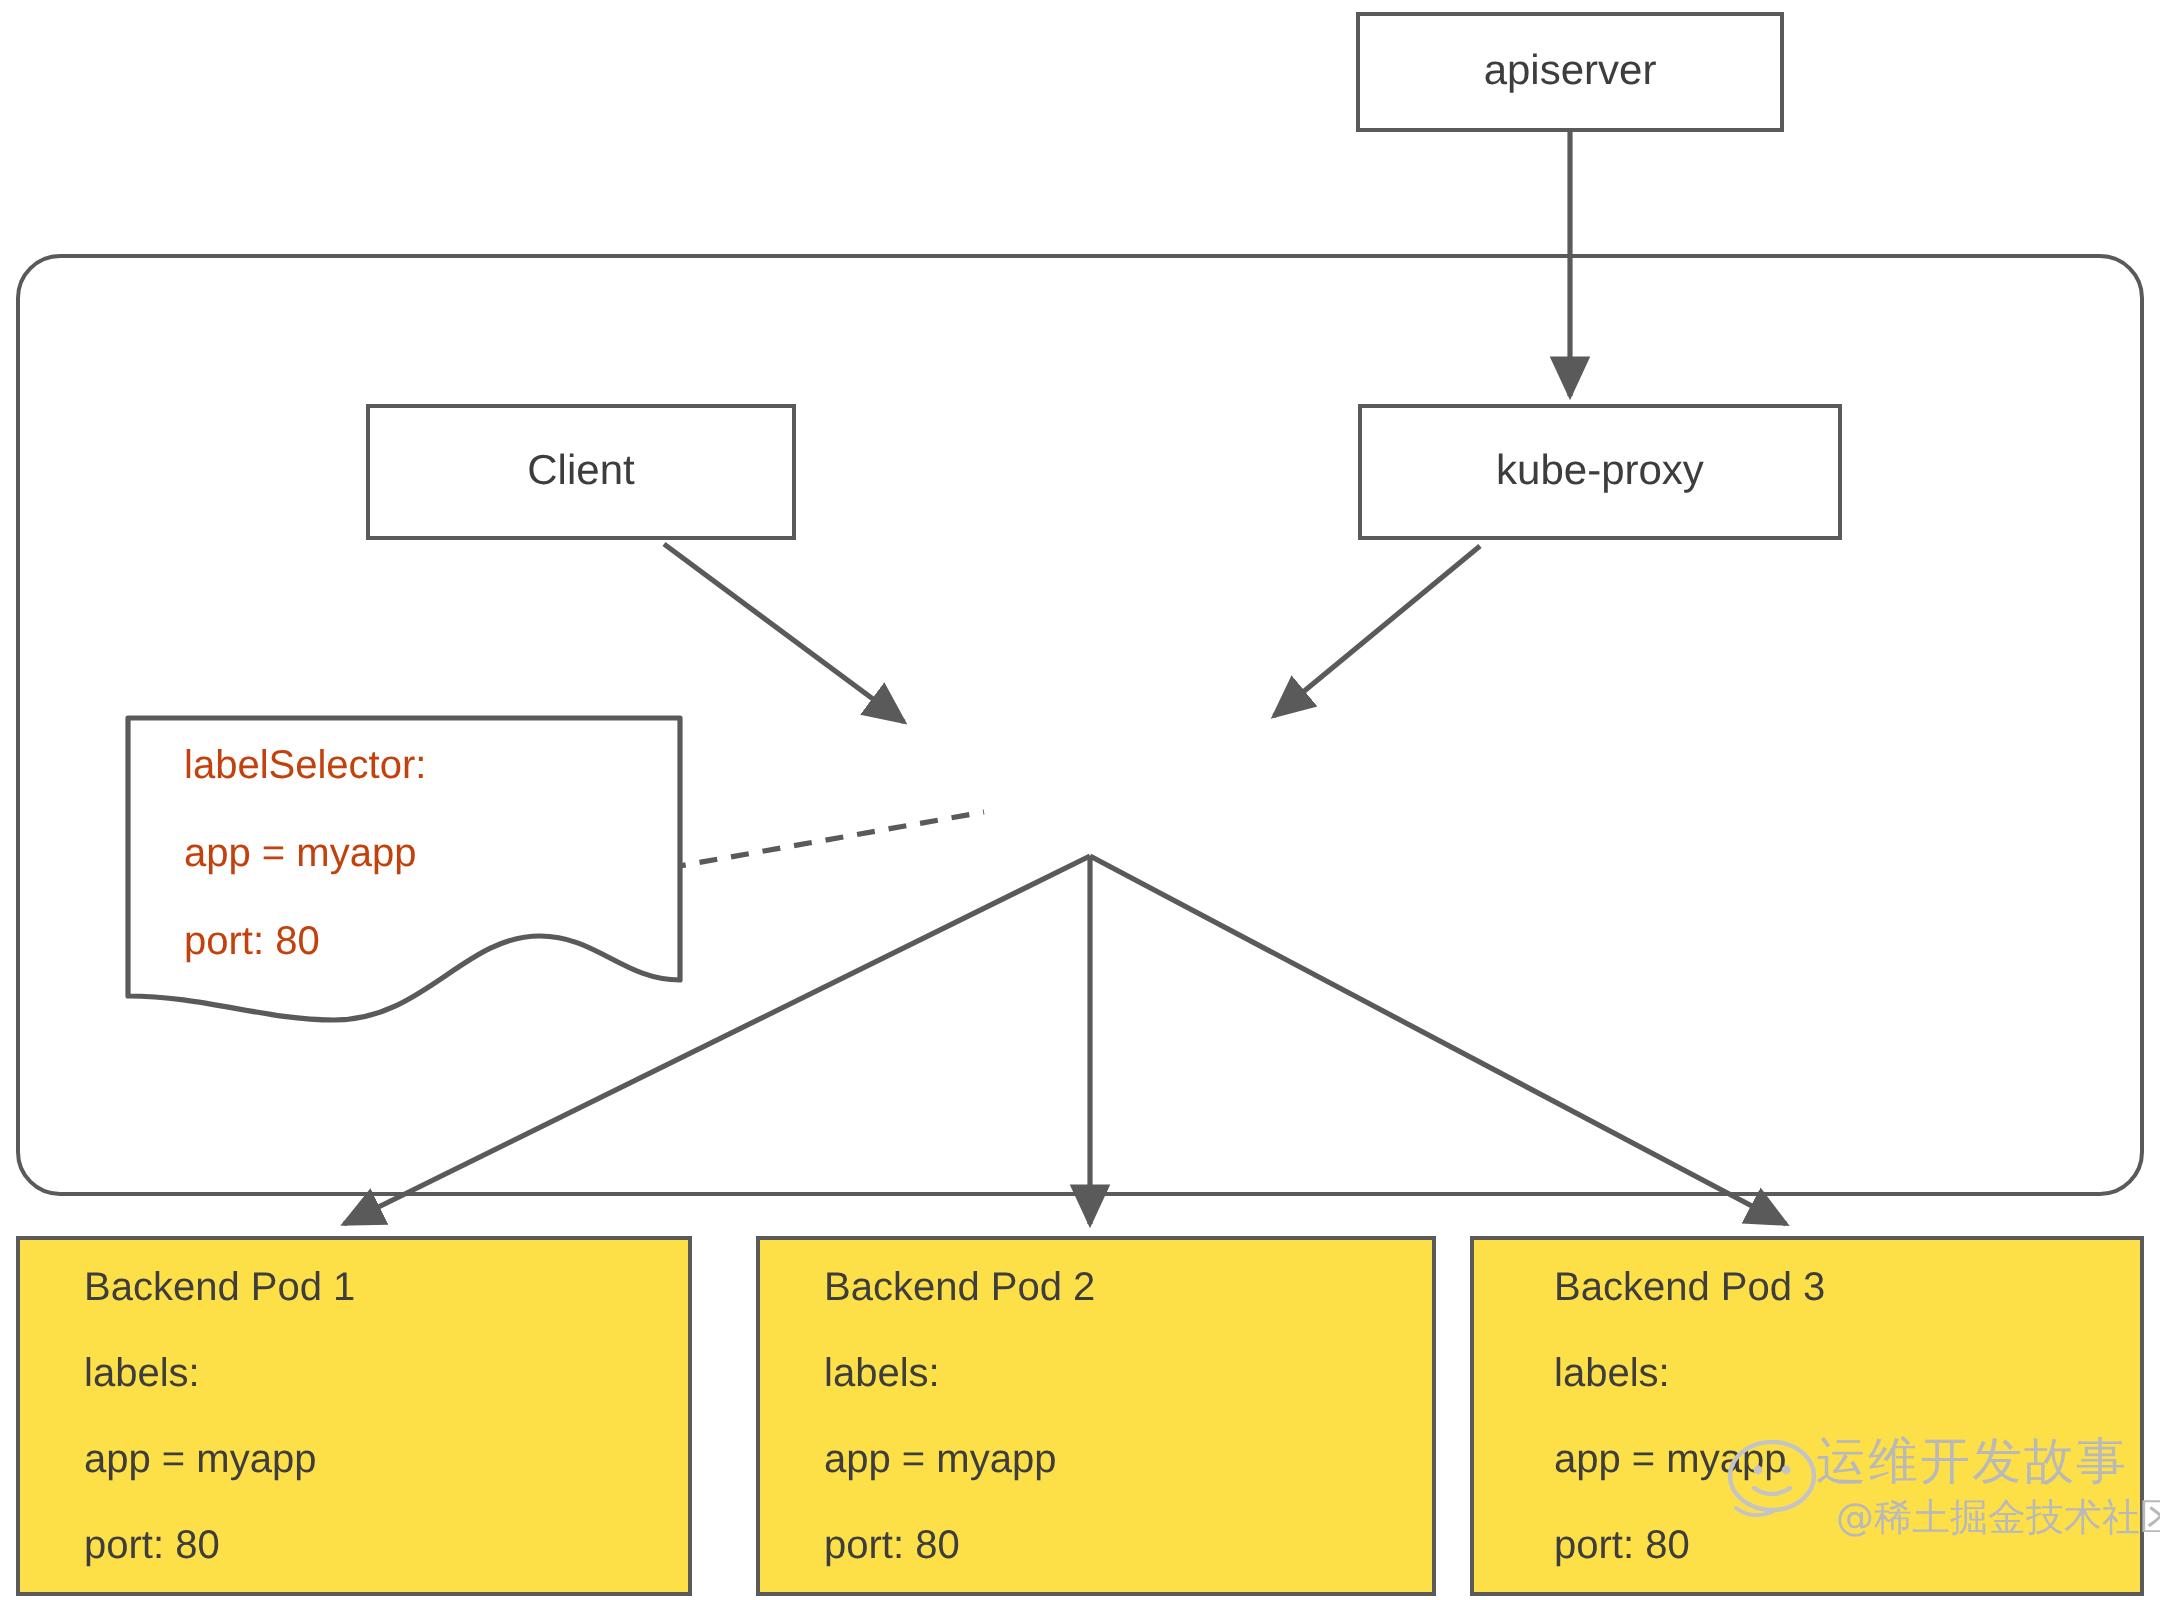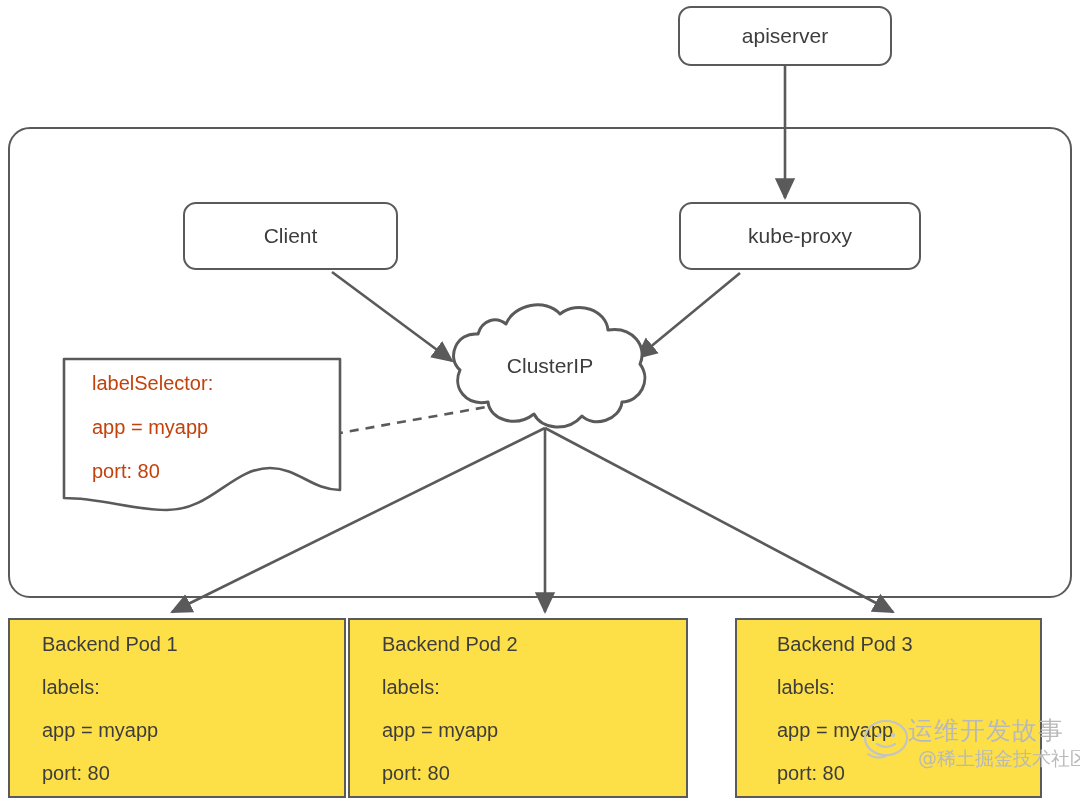--- a/index.html
+++ b/index.html
@@ -30,21 +30,20 @@
     position: absolute;
     box-sizing: border-box;
     border: 2.5px solid #5a5a5a;
     background: #ffffff;
     color: #3d3d3d;
   }
   .node.centered {
     display: flex;
     align-items: center;
     justify-content: center;
-    border-radius: 13px;
   }
   .node-label {
     font-size: 21px;
     color: #3d3d3d;
     white-space: nowrap;
   }
   
   #box-apiserver { left: 678px; top: 6px; width: 214px; height: 60px; }
   #box-client    { left: 163px; top: 202px; width: 215px; height: 68px; margin-left: 20px; }
   #box-kubeproxy { left: 679px; top: 202px; width: 242px; height: 68px; }
@@ -118,22 +117,22 @@
   .pod {
     position: absolute;
     box-sizing: border-box;
     border: 2.5px solid #5a5a5a;
     background: #fde047;
     top: 618px;
     height: 180px;
     padding: 14px 0 0 32px;
   }
   #pod-1 { left: 8px;   width: 338px; }
-  #pod-2 { left: 348px; width: 340px; }
-  #pod-3 { left: 735px; width: 307px; padding-left: 40px; }
+  #pod-2 { left: 378px; width: 340px; }
+  #pod-3 { left: 735px; width: 337px; padding-left: 40px; }
   .pod-line {
     font-size: 20px;
     color: #3d3d3d;
     line-height: 1.0;
     margin-bottom: 23px;
     white-space: nowrap;
   }
 
   
   #watermark {
@@ -200,36 +199,20 @@
                C170,111 150,153 105,153
                C70,153 40,141 2,141 Z" fill="#ffffff" stroke="#5a5a5a" stroke-width="2.6" stroke-linejoin="round"></path>
     </svg>
     <div class="note-text">
       <div class="note-line">labelSelector:</div>
       <div class="note-line">app = myapp</div>
       <div class="note-line">port: 80</div>
     </div>
   </div>
 
-  <div id="cloud">
-    <svg viewBox="0 0 208 140" width="208" height="140" xmlns="http://www.w3.org/2000/svg">
-      <path d="M62,28
-               C70,8 102,2 116,18
-               C134,4 162,14 164,34
-               C188,30 204,50 196,68
-               C208,84 196,106 178,106
-               C176,124 150,132 138,120
-               C124,136 98,134 90,118
-               C72,132 46,124 44,106
-               C22,110 8,92 16,74
-               C2,62 12,36 34,38
-               C38,24 52,20 62,28 Z" fill="#ffffff" stroke="#5a5a5a" stroke-width="3" stroke-linejoin="round"></path>
-    </svg>
-    <div class="cloud-label">ClusterIP</div>
-  </div>
 
   <div class="pod" id="pod-1">
     <div class="pod-line">Backend Pod 1</div>
     <div class="pod-line">labels:</div>
     <div class="pod-line">app = myapp</div>
     <div class="pod-line">port: 80</div>
   </div>
 
   <div class="pod" id="pod-2">
     <div class="pod-line">Backend Pod 2</div>

